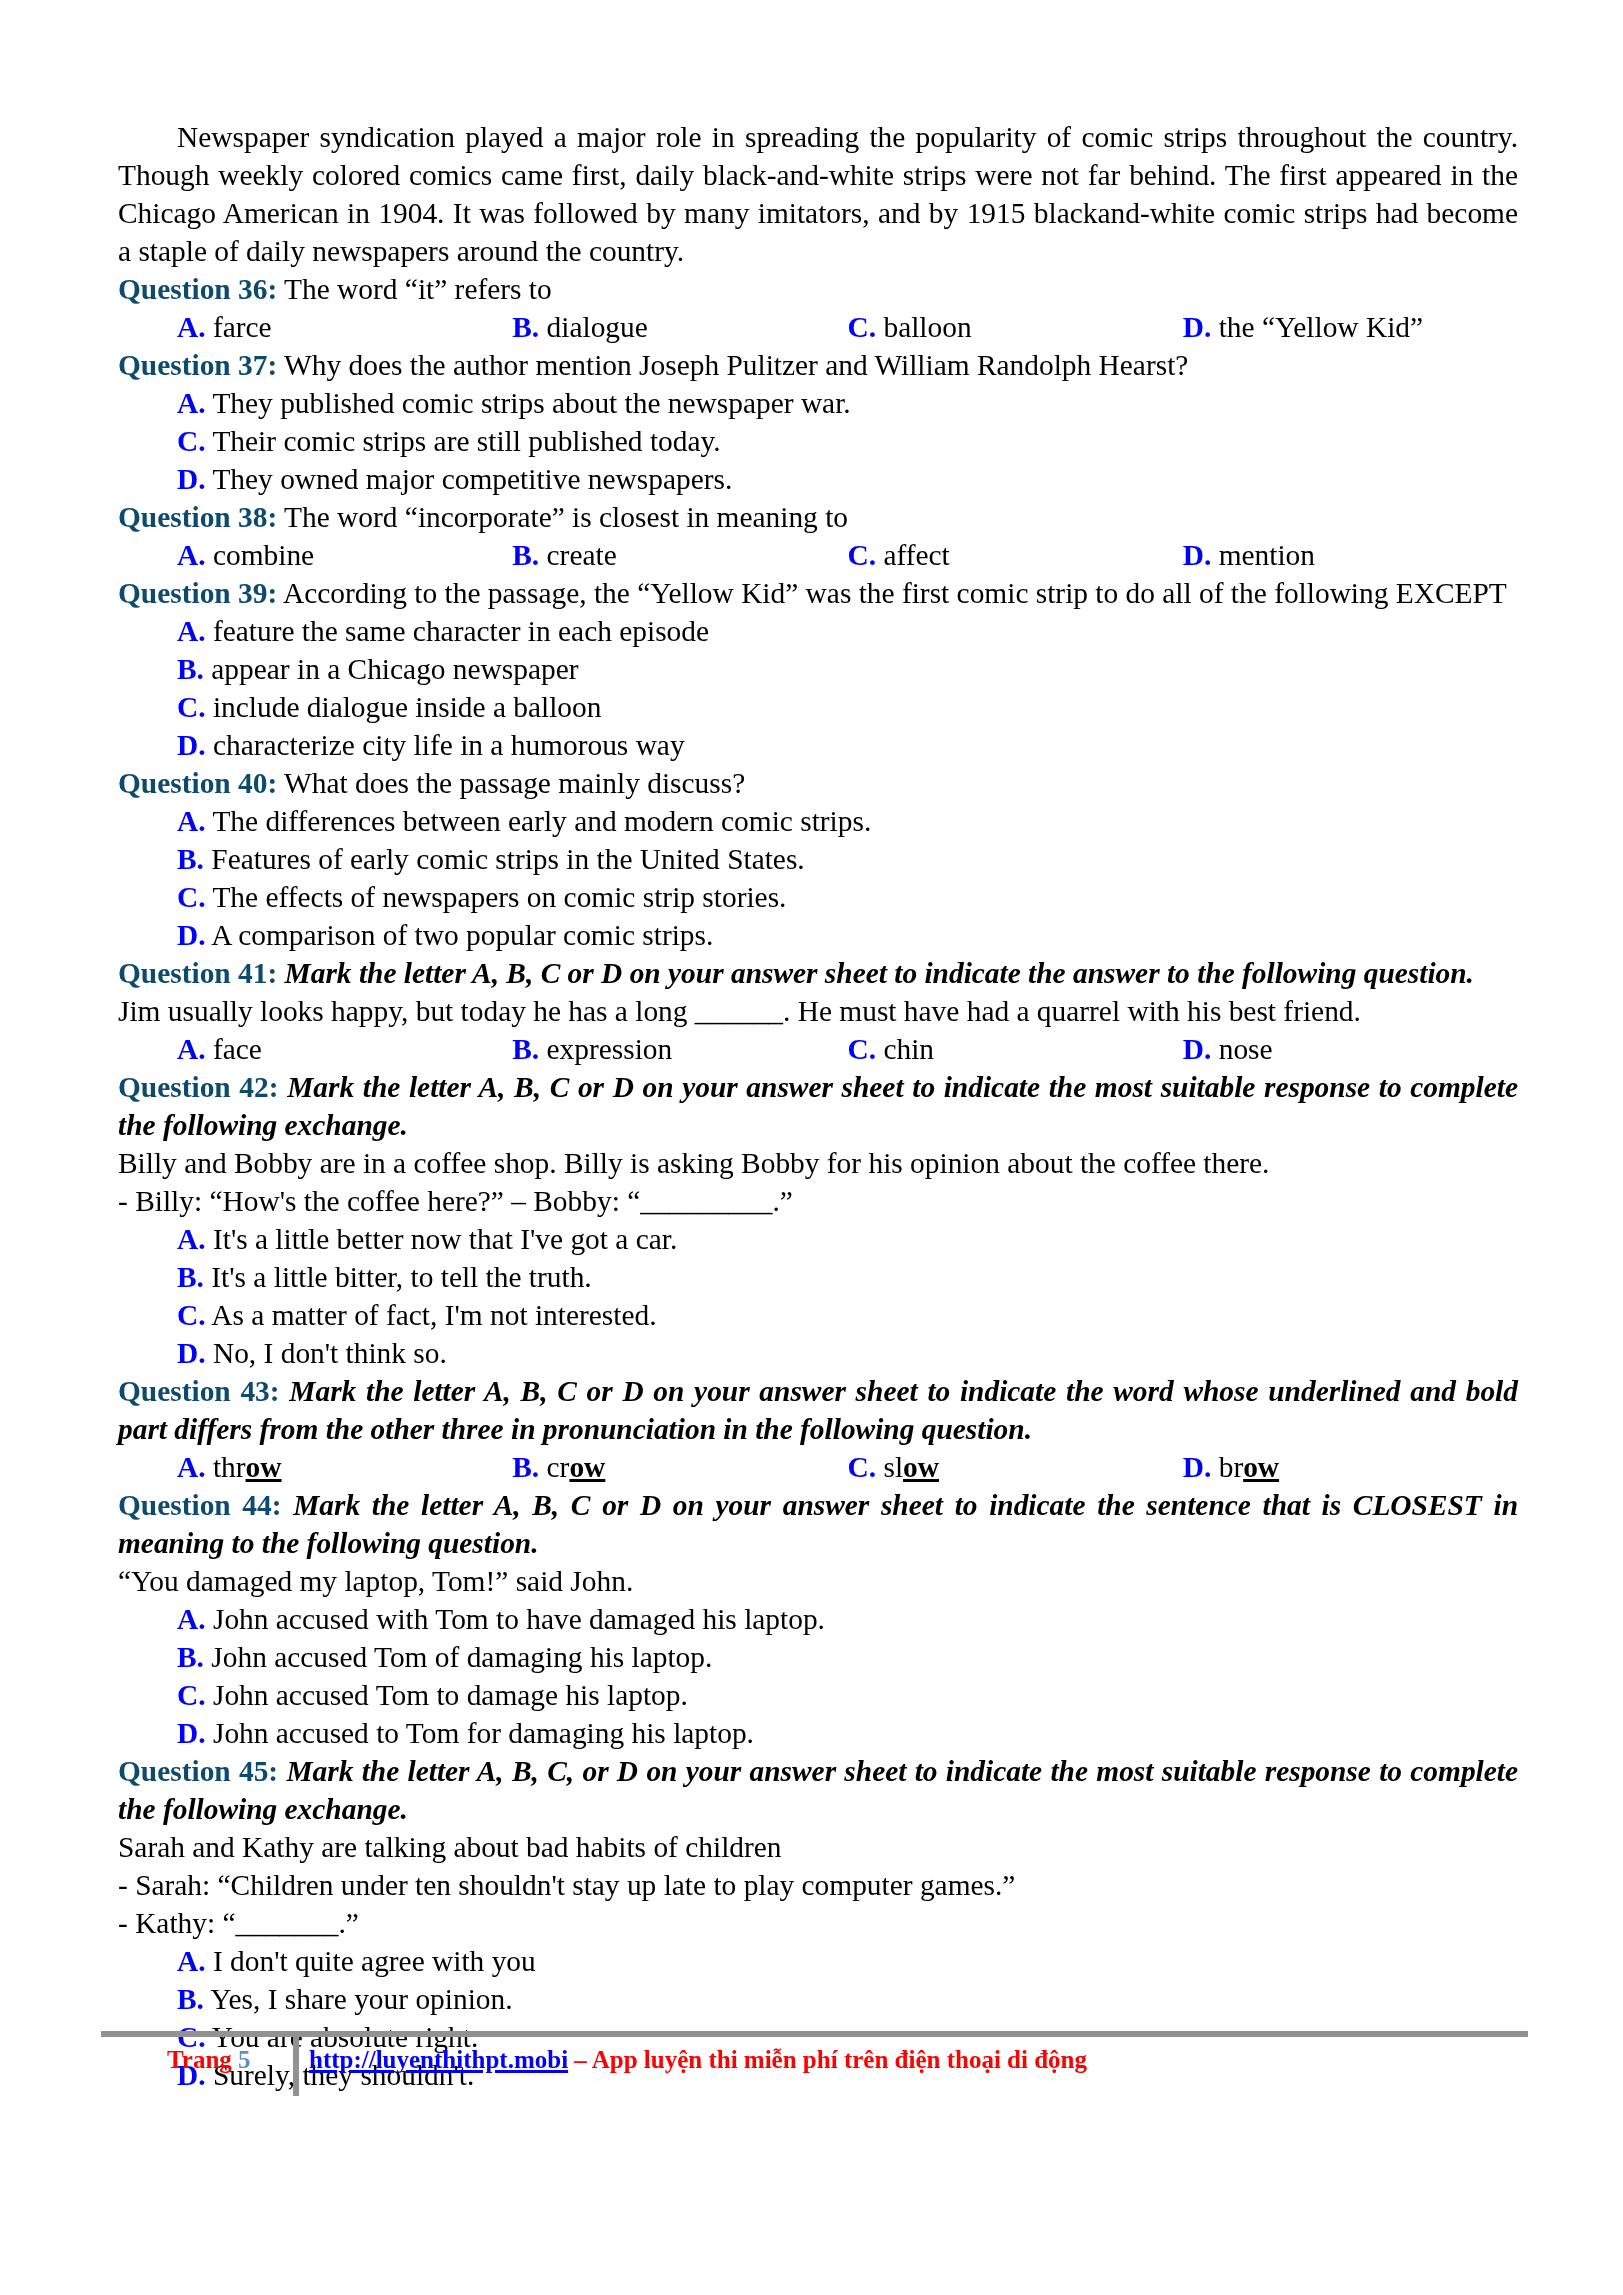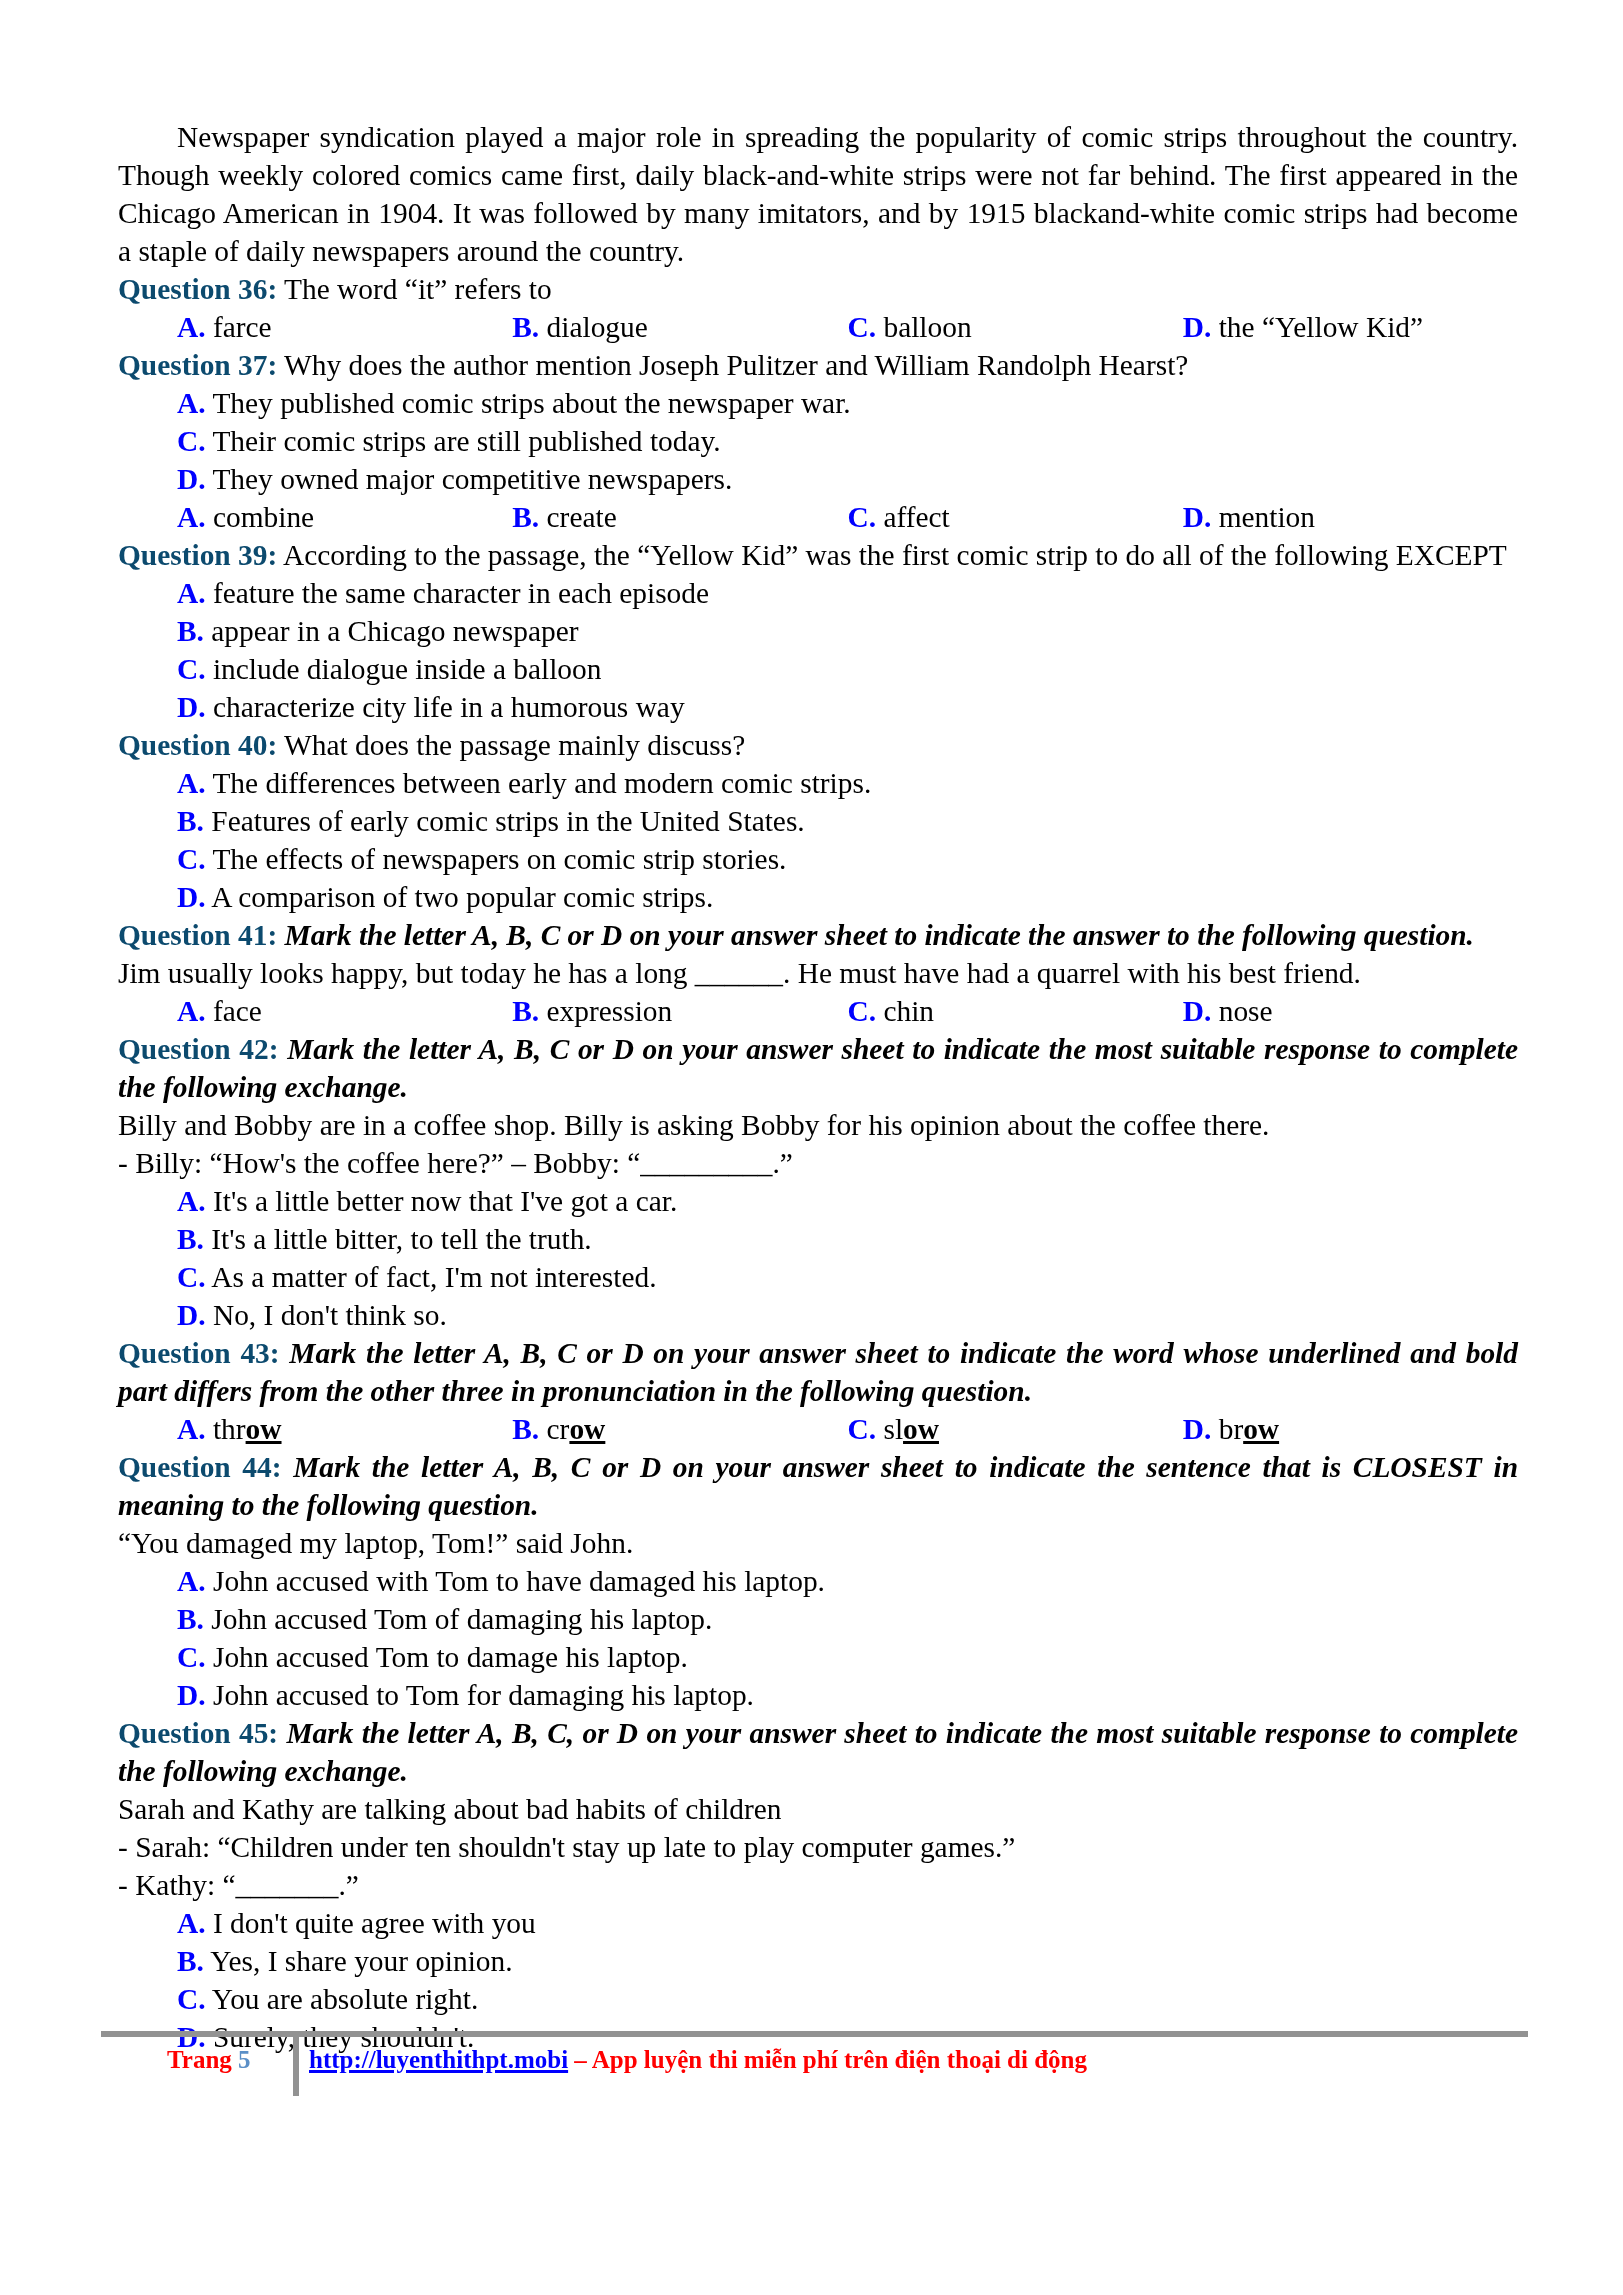--- a/index.html
+++ b/index.html
@@ -47,20 +47,21 @@
   <div>
     <p class="line"><span class="qlabel">Question 37:</span> <span>Why does the author mention Joseph Pulitzer and William Randolph Hearst?</span></p>
     <div class="opts1">
       <div class="opt"><span class="opt-letter">A.</span> <span>They published comic strips about the newspaper war.</span></div>
       <div class="opt"><span class="opt-letter">C.</span> <span>Their comic strips are still published today.</span></div>
       <div class="opt"><span class="opt-letter">D.</span> <span>They owned major competitive newspapers.</span></div>
     </div>
   </div>
 
   <div>
+    <p class="line"><span class="qlabel">Question 38:</span> <span>The word “incorporate” is closest in meaning to</span></p>
     <div class="opts4">
       <div class="opt"><span class="opt-letter">A.</span> <span>combine</span></div>
       <div class="opt"><span class="opt-letter">B.</span> <span>create</span></div>
       <div class="opt"><span class="opt-letter">C.</span> <span>affect</span></div>
       <div class="opt"><span class="opt-letter">D.</span> <span>mention</span></div>
     </div>
   </div>
 
   <div>
     <p class="line justify"><span class="qlabel">Question 39:</span> <span>According to the passage, the “Yellow Kid” was the first comic strip to do all of the following EXCEPT</span></p>

